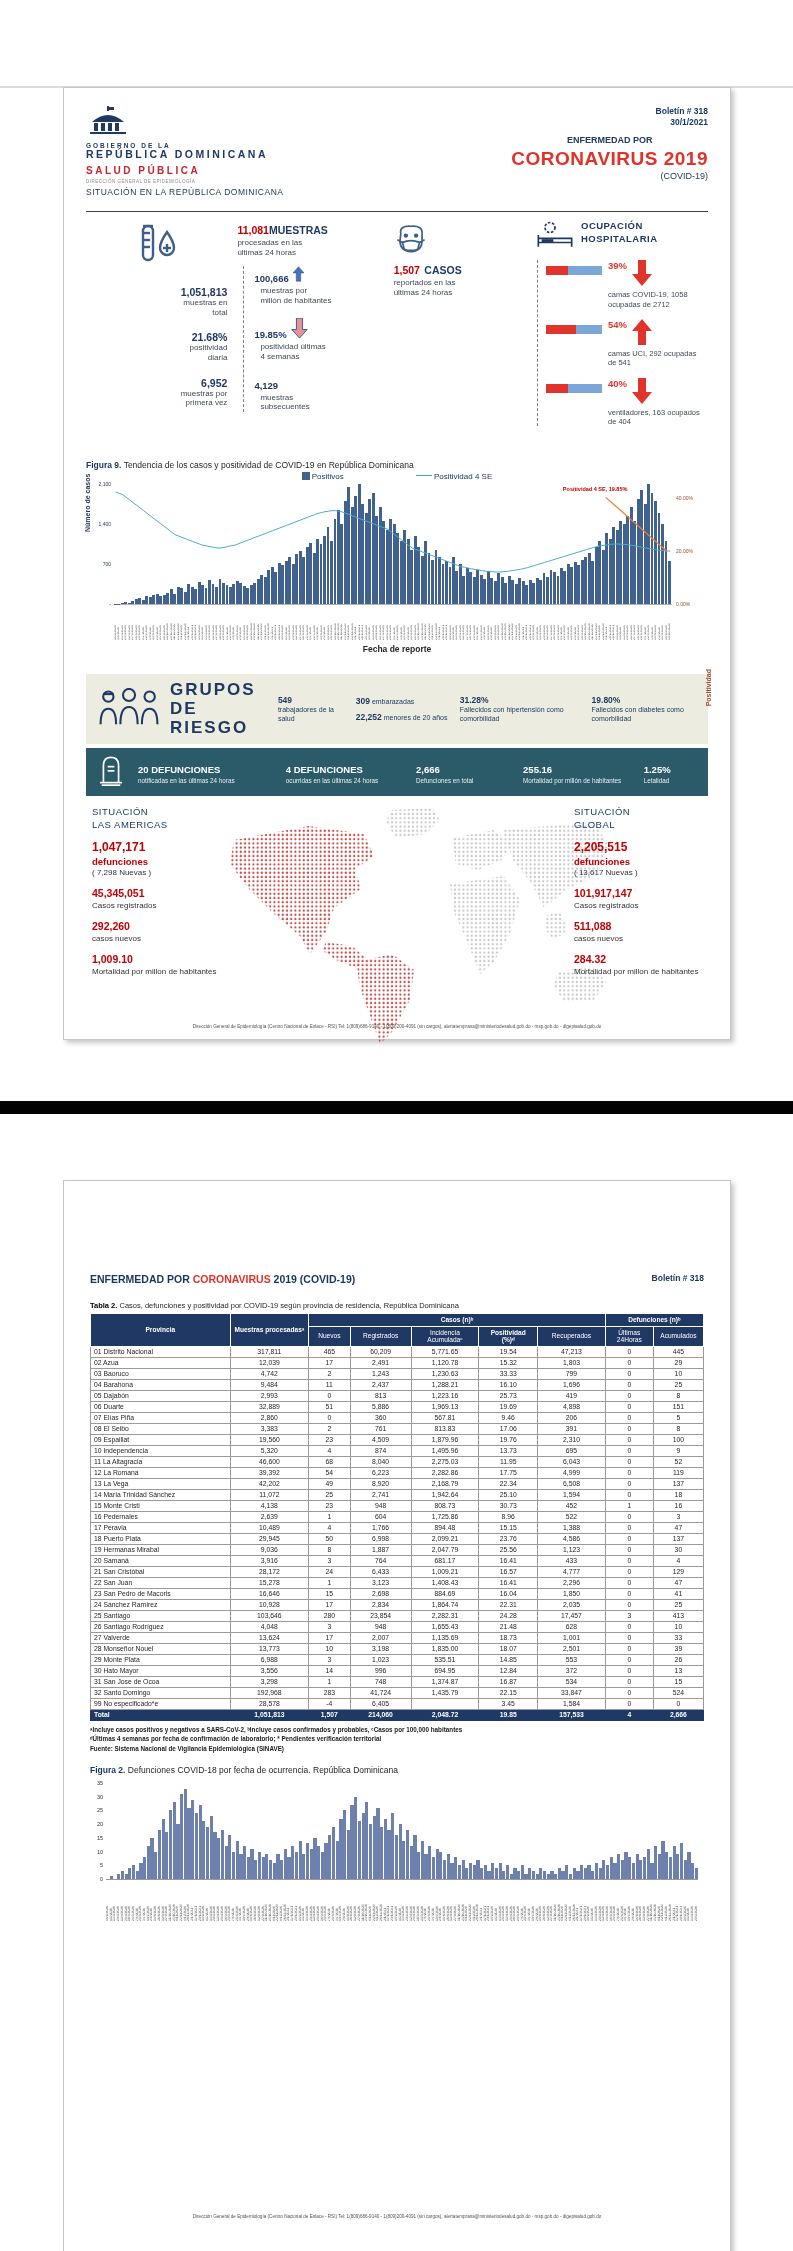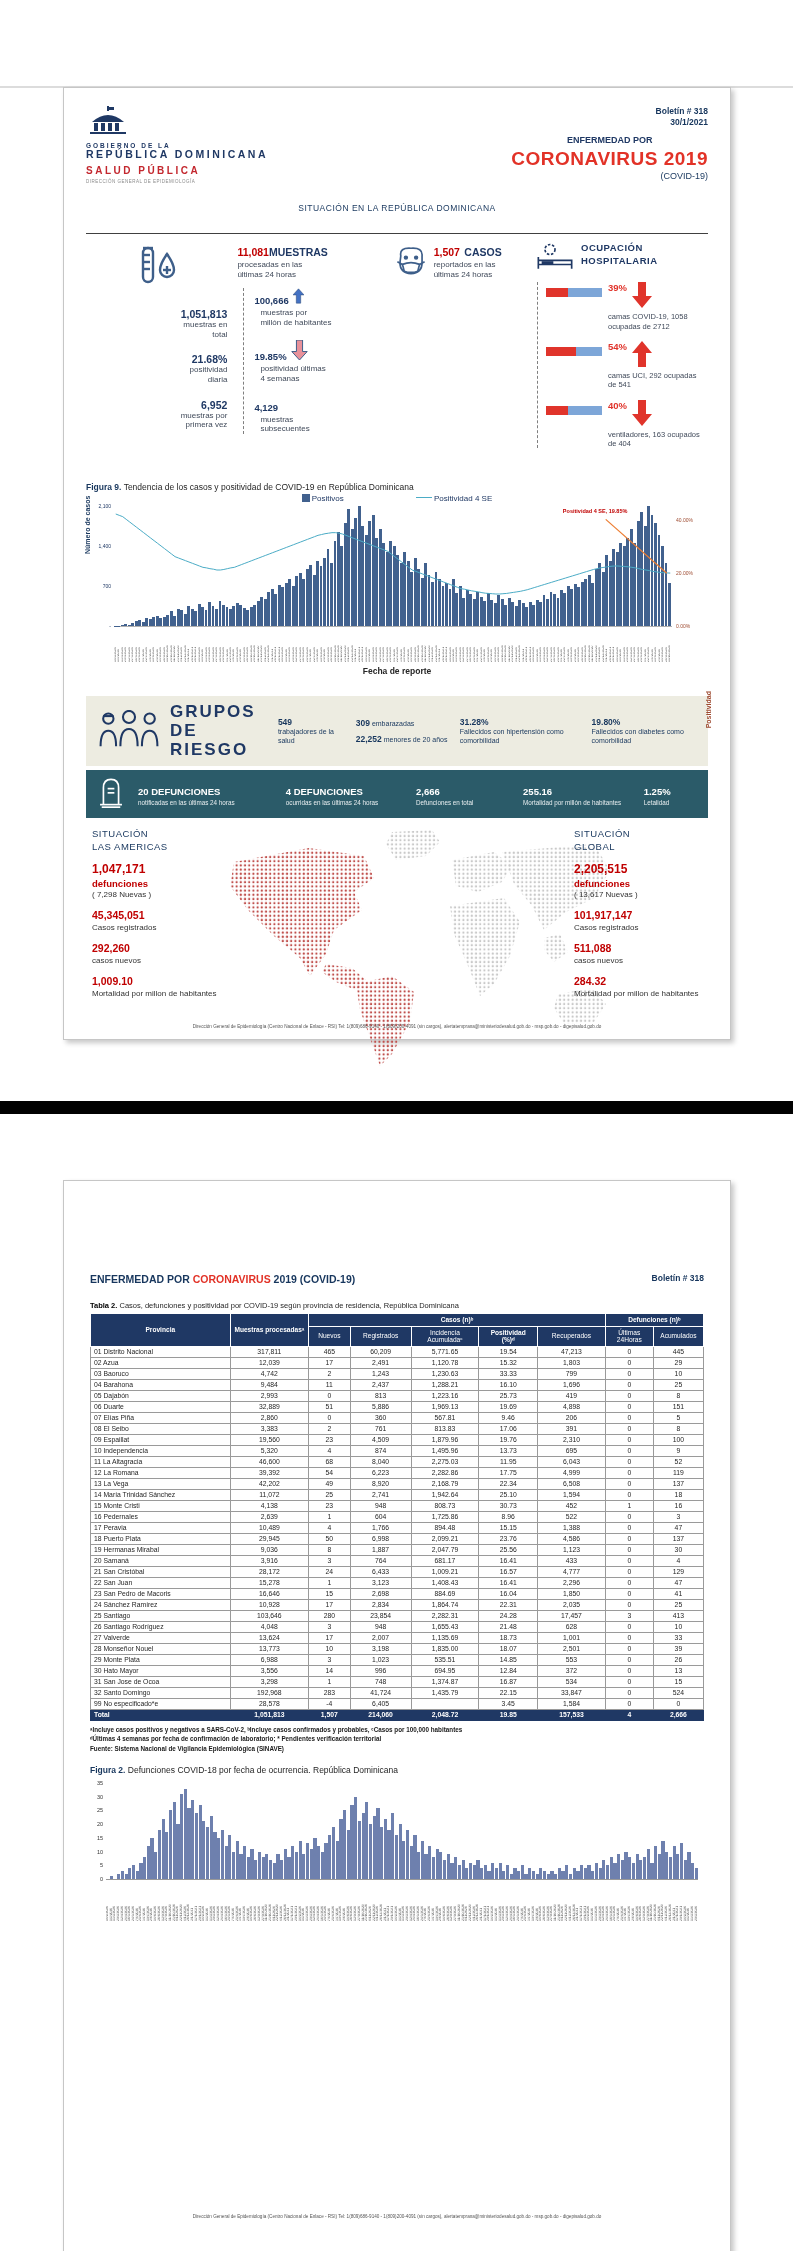--- a/index.html
+++ b/index.html
@@ -15,40 +15,40 @@
   .gov{line-height:1.1;}
   .gov .l1{font-size:6.5px;letter-spacing:2px;color:#1f3864;font-weight:bold;margin-top:2px;}
   .gov .l2{font-size:10.5px;letter-spacing:2.5px;color:#1f3864;font-weight:bold;}
   .gov .ministry{font-size:10px;letter-spacing:2.5px;color:#c3272e;font-weight:bold;margin-top:5px;}
   .gov .sub{font-size:4.5px;letter-spacing:.5px;color:#8a8a8a;margin-top:4px;}
   .hdr-right{text-align:right;line-height:1.25;}
   .hdr-right .bol{font-size:8.5px;font-weight:bold;color:#17365d;}
   .hdr-right .pre{font-size:9px;font-weight:bold;color:#1f3864;margin-top:8px;text-align:center;}
   .hdr-right .main{font-size:19px;font-weight:bold;color:#e23227;letter-spacing:.5px;}
   .hdr-right .cov{font-size:9px;color:#17365d;margin-top:1px;}
-  .section-title{border-bottom:1.5px solid #404040;text-align:center;font-size:8.5px;color:#17365d;letter-spacing:.5px;padding-bottom:20px;margin-top:18px;}
+  .section-title{border-bottom:1.5px solid #404040;text-align:left;font-size:8.5px;color:#17365d;letter-spacing:.5px;padding-bottom:14px;margin-top:2px;}
 
   
   .stats{display:flex;margin-top:8px;height:236px;}
   .stats .col{box-sizing:border-box;}
   .c1{width:162px;padding-right:10px;}
   .c1 .icon{width:100%;text-align:center;height:52px;}
   .stat-num{font-size:10.5px;font-weight:bold;color:#1f3864;}
   .stat-lbl{font-size:8px;color:#404a5a;line-height:1.2;}
   .c1 .blk{text-align:right;margin-top:14px;}
   .c2{width:168px;}
   .hdr-num{font-size:10.5px;font-weight:bold;color:#c00000;}
   .hdr-word{font-size:10.5px;font-weight:bold;color:#1f3864;}
   .hdr-sub{font-size:8px;color:#404a5a;line-height:1.25;}
   .items{border-left:1px dashed #7f7f7f;margin-left:6px;padding-left:10px;margin-top:8px;}
   .item{margin-bottom:13px;}
   .item .v{font-size:9.5px;font-weight:bold;color:#1f3864;}
   .item .l{font-size:8px;color:#404a5a;line-height:1.2;padding-left:6px;}
   .c3{width:152px;}
-  .c3 .head{display:flex;}
+  .c3 .head{display:flex;flex-direction:column;}
   .c3 .head .icon{width:40px;padding-top:2px;}
   .c4{width:186px;}
   .c4 .head{display:flex;gap:6px;align-items:flex-start;}
   .c4 .title{font-size:9.5px;font-weight:bold;color:#1f3864;letter-spacing:.5px;line-height:1.3;}
   .occ-items{border-left:1px dashed #7f7f7f;margin-left:2px;padding-left:8px;margin-top:6px;}
   .occ{margin-bottom:10px;display:flex;gap:6px;}
   .occ .minibar{width:56px;height:9px;background:#7da6d8;margin-top:6px;flex:none;display:flex;}
   .occ .occ-red{height:9px;background:#e0342b;}
   .occ .pr{display:flex;gap:4px;align-items:flex-start;}
   .occ .pct{font-size:9.5px;font-weight:bold;color:#e0342b;}

